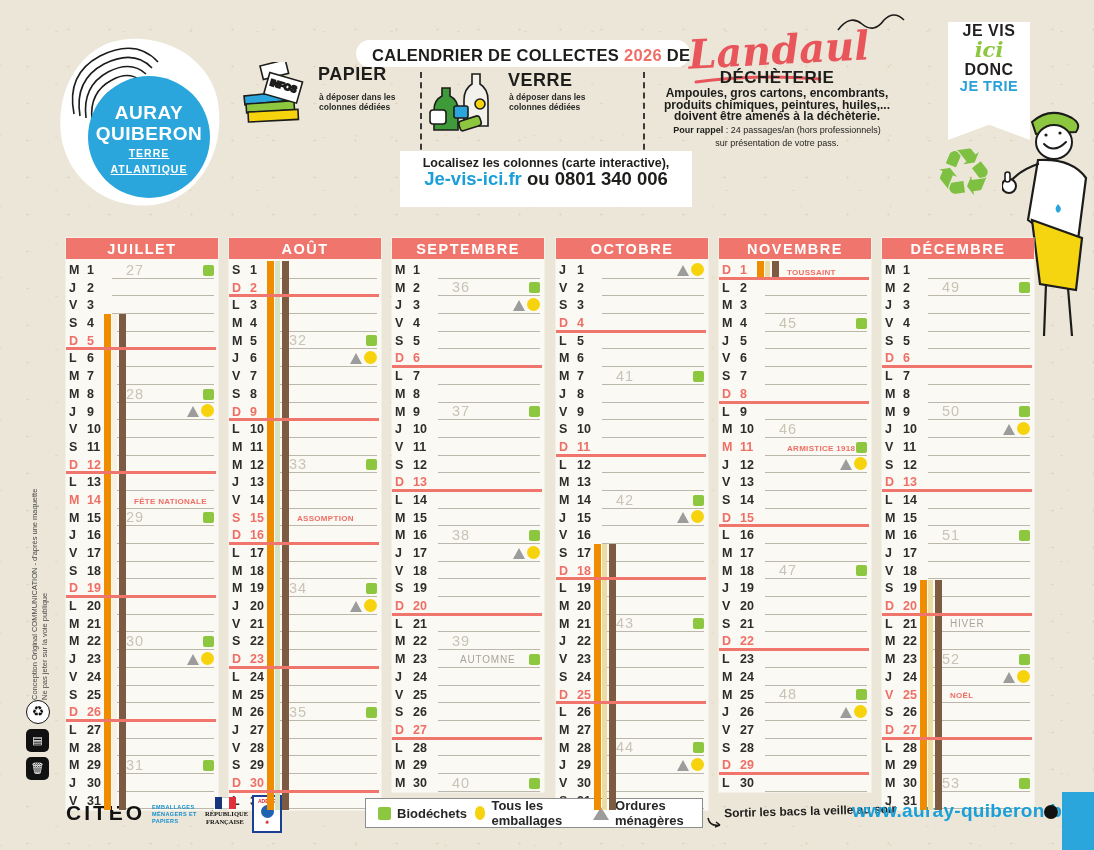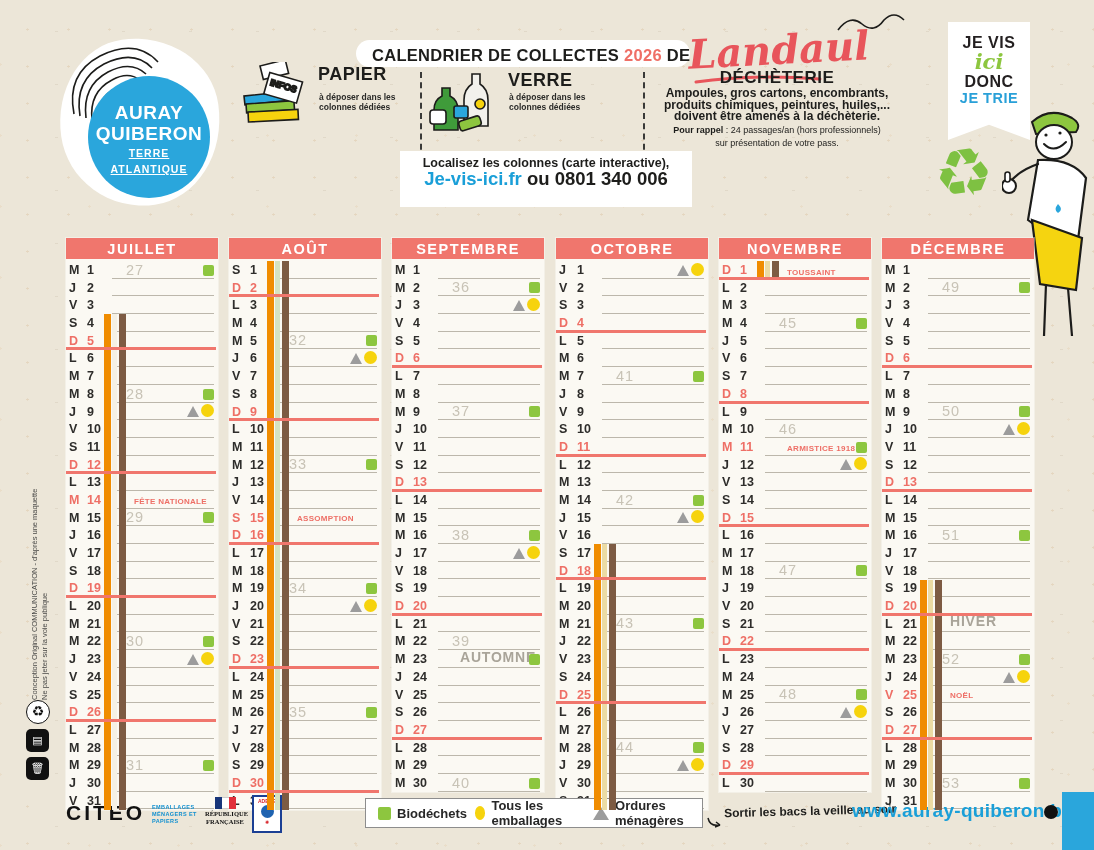--- a/index.html
+++ b/index.html
@@ -41,41 +41,41 @@
   .dech{ position:absolute; left:652px; top:68px; width:250px; text-align:center; color:#1d1d1b; }
   .dech .tt{ font-size:17px; font-weight:bold; letter-spacing:.5px; }
   .dech .ln{ font-size:12px; font-weight:bold; line-height:11.5px; }
   .dech .rp{ font-size:9px; line-height:11px; margin-top:2px; }
   .dech .rp b{ font-weight:bold; }
   .infobox{ position:absolute; left:400px; top:151px; width:292px; height:56px; background:#fff; text-align:center; padding-top:5px; }
   .infobox .l{ font-size:12.5px; font-weight:bold; color:#1d1d1b; line-height:14.5px; }
   .infobox .l3{ font-size:18.5px; font-weight:bold; margin-top:1px; }
   .infobox .site{ color:#1a9fd8; }
   .ribbon{ position:absolute; left:948px; top:22px; width:82px; height:118px; background:#fff;
-    clip-path:polygon(0 0,100% 0,100% 100%,50% 87%,0 100%); text-align:center; padding-top:12px; }
+    clip-path:polygon(0 0,100% 0,100% 100%,50% 87%,0 100%); text-align:center; }
   .ribbon .b1{ font-size:16px; font-weight:bold; color:#231f20; letter-spacing:.5px; line-height:17px;}
   .ribbon .b2{ font-family:"DejaVu Serif",serif; font-style:italic; font-weight:bold; font-size:21px; color:#8dc63f; line-height:22px; }
   .ribbon .b4{ font-size:14.5px; font-weight:bold; color:#29a0d8; letter-spacing:.5px; line-height:17px; }
   .recycle-glyph{ position:absolute; left:934px; top:138px; font-size:66px; color:#7ec142; transform:rotate(-8deg); line-height:70px; }
   .mascot{ position:absolute; left:1002px; top:108px; }
 
   
   .month{ position:absolute; top:238px; width:152px; background:#fbf9f3; box-shadow:0 0 0 1px rgba(255,255,255,.4); }
   .month-header{ height:21px; background:#f0766d; color:#fff; font-weight:bold; font-size:14.5px;
     letter-spacing:1.5px; text-align:center; line-height:22px; }
   .rows{ position:relative; margin-top:2px; }
   .day-row{ position:relative; height:17.7px; }
   .dl{ position:absolute; left:3px; width:15px; top:2px; font-weight:bold; font-size:12.5px; color:#2e2d2b; }
   .dn{ position:absolute; left:21px; width:24px; top:2px; font-weight:bold; font-size:12.5px; color:#2e2d2b; }
   .content{ position:absolute; left:46px; right:4px; top:0; height:100%; border-bottom:1px solid #bcb7ab; }
   .day-row.sun .content{ border-bottom:none;text-align:right; }
   .day-row.sun .dl,.day-row.sun .dn,.day-row.hol .dl,.day-row.hol .dn{ color:#ee6f66; }
   .wk{ position:absolute; left:14px; bottom:0; font-size:14.5px; color:#c8c3b6; letter-spacing:1px; }
   .lbl{ position:absolute; left:22px; bottom:2px; font-size:8px; font-weight:bold; letter-spacing:.3px; white-space:nowrap; }
-  .lbl.red{ color:#ee6f66; } .lbl.gray{ color:#a9a499; font-weight:bold; font-size:14px; letter-spacing:.8px; }
+  .lbl.red{ color:#ee6f66; } .lbl.gray{ color:#a9a499; font-weight:normal; font-size:10px; letter-spacing:.8px; }
   .icons{ position:absolute; right:0; bottom:2px; display:flex; gap:2px; align-items:flex-end; }
   .ic-bio{ width:11px; height:11px; background:#8dc63f; border-radius:2px; }
   .ic-emb{ width:13px; height:13px; background:#f6d30d; border-radius:50%; }
   .ic-om{ width:0; height:0; border-left:6.5px solid transparent; border-right:6.5px solid transparent; border-bottom:11px solid #9c9c9c; }
   .sunline{ position:absolute; left:0; right:2px; height:3px; background:#f0766d; bottom:-1px; z-index:3; }
   .stripe{ position:absolute; z-index:2; }
 
   
   .citeo{ position:absolute; left:66px; top:801px; font-weight:bold; font-size:21px; color:#121212; letter-spacing:3px; }
   .citeo-sub{ position:absolute; left:152px; top:804px; font-size:5.5px; font-weight:bold; color:#0f8fd0; line-height:7px; letter-spacing:.4px; width:60px;}

